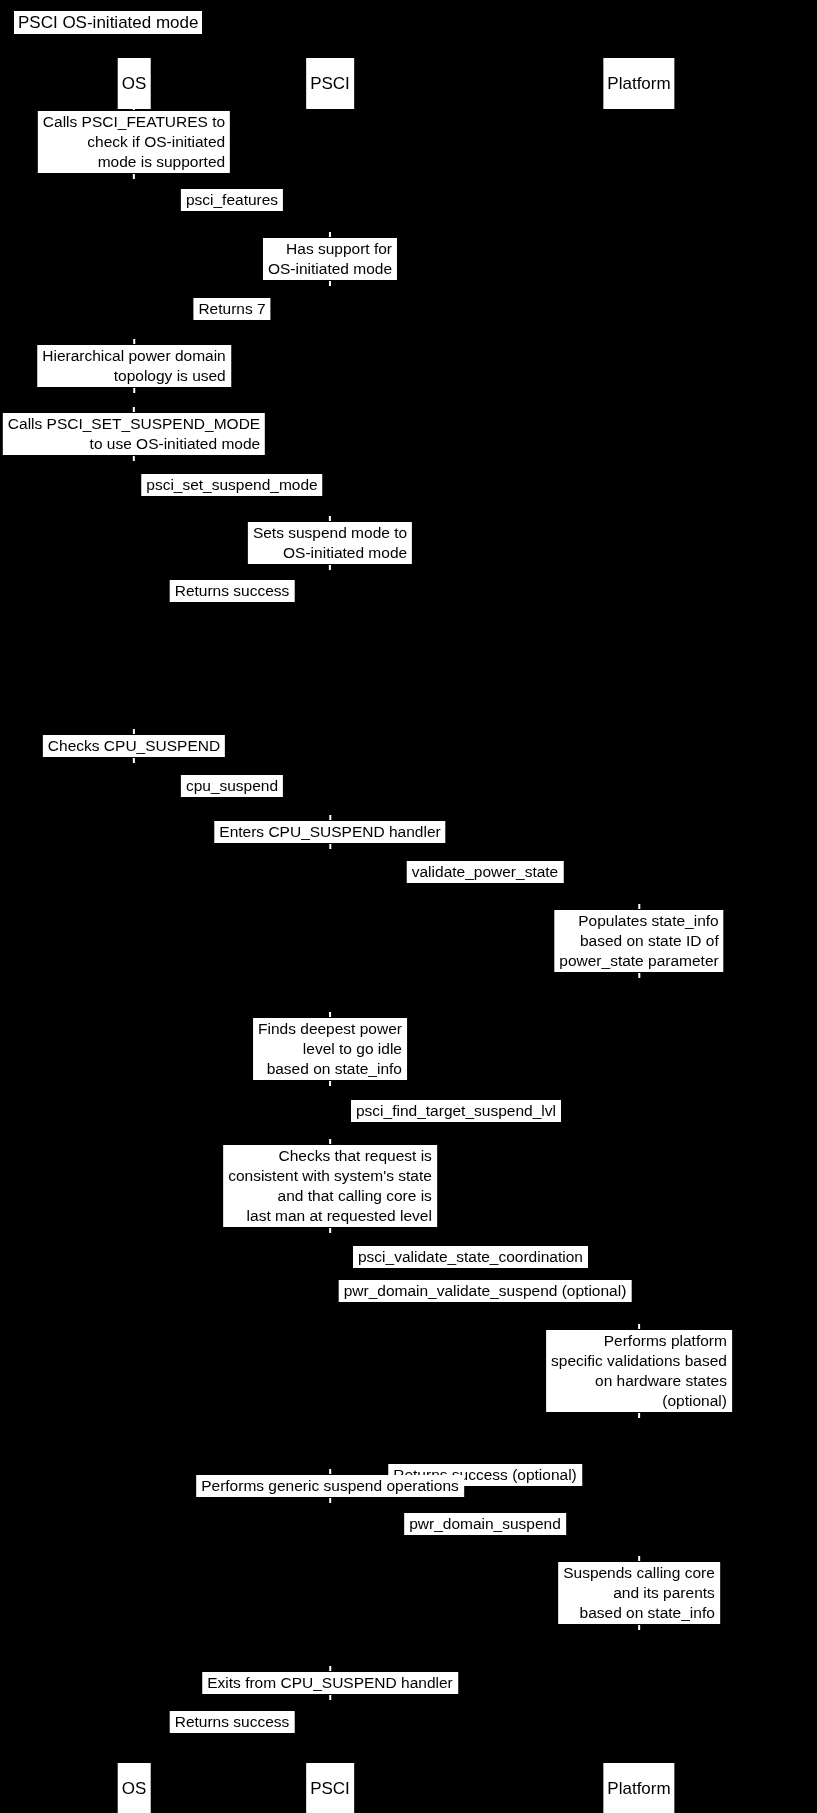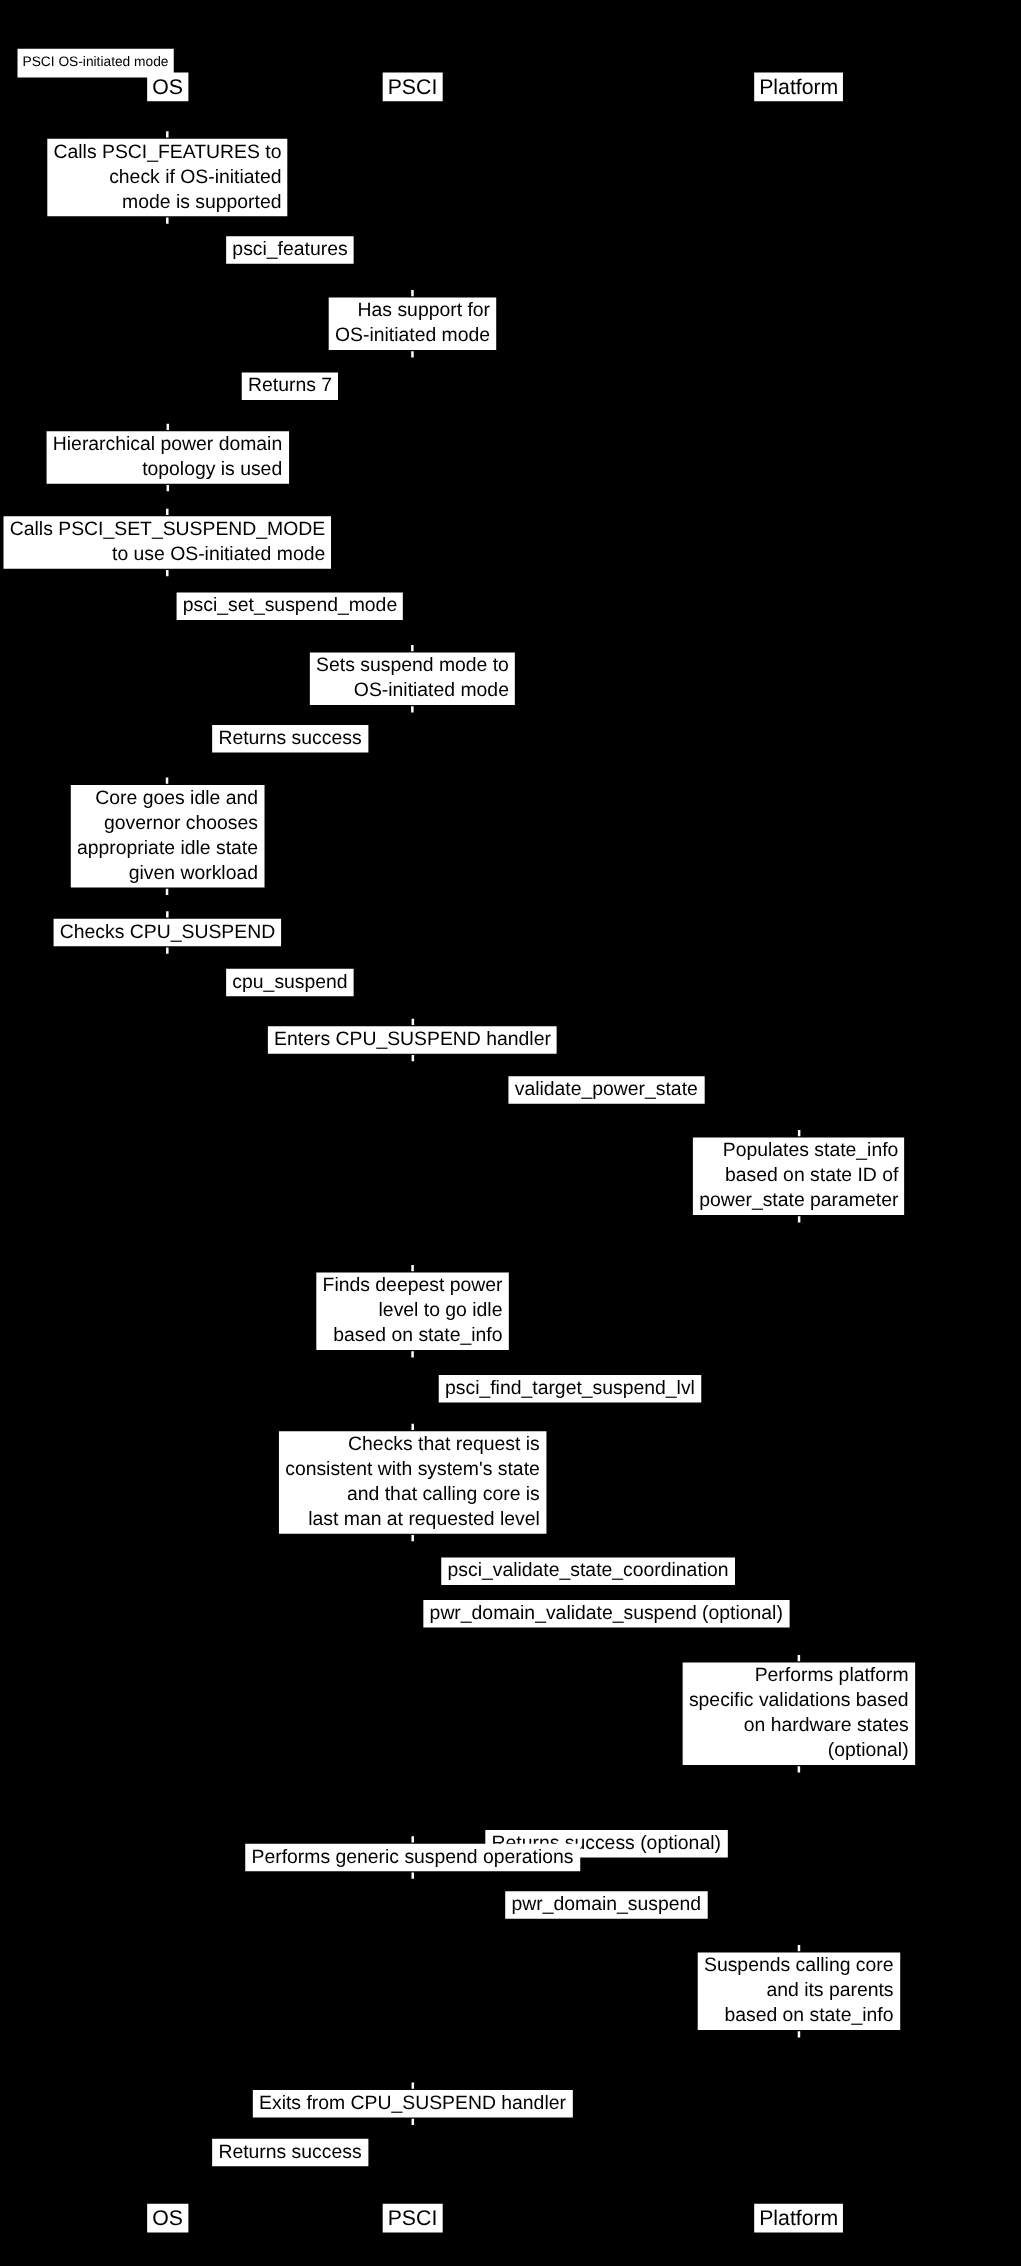--- a/index.html
+++ b/index.html
@@ -8,25 +8,25 @@
     font-family:"Liberation Sans",sans-serif;overflow:hidden;
   }
   .box{
     position:absolute;background:#ffffff;color:#000000;
     white-space:pre;text-align:right;
     font-size:15.5px;line-height:20px;padding:1px 5px;
     transform:translateX(-50%);
   }
   .title{
     position:absolute;background:#ffffff;color:#000000;
-    font-size:11px;line-height:21px;padding:1px 4px;white-space:pre;margin-top:28px;
+    font-size:17px;line-height:21px;padding:1px 4px;white-space:pre;
   }
   .actor{
     position:absolute;background:#ffffff;color:#000000;
-    font-size:17px;line-height:21px;padding:1px 4px;white-space:pre;
+    font-size:17px;line-height:21px;padding:15px 4px;white-space:pre;
     transform:translateX(-50%);text-align:center;
   }
   
   .note::before,.note::after{
     content:"";position:absolute;left:50%;margin-left:-1px;
     width:2px;height:5px;background:#ffffff;
   }
   .note::before{top:-6px;}
   .note::after{bottom:-6px;}
   .self{transform:none;text-align:center;}
@@ -50,24 +50,20 @@
 OS-initiated mode</div>
   <div class="box" style="left:232px;top:298px">Returns 7</div>
   <div class="box note" style="left:134px;top:345px">Hierarchical power domain
 topology is used</div>
   <div class="box note" style="left:134px;top:413px">Calls PSCI_SET_SUSPEND_MODE
 to use OS-initiated mode</div>
   <div class="box" style="left:232px;top:474px">psci_set_suspend_mode</div>
   <div class="box note" style="left:330px;top:522px">Sets suspend mode to
 OS-initiated mode</div>
   <div class="box" style="left:232px;top:580px">Returns success</div>
-  <div class="box note" style="left:134px;top:628px">Core goes idle and
-governor chooses
-appropriate idle state
-given workload</div>
   <div class="box note" style="left:134px;top:735px">Checks CPU_SUSPEND</div>
   <div class="box" style="left:232px;top:775px">cpu_suspend</div>
   <div class="box note" style="left:330px;top:821px">Enters CPU_SUSPEND handler</div>
   <div class="box" style="left:485px;top:861px">validate_power_state</div>
   <div class="box note" style="left:639px;top:910px">Populates state_info
 based on state ID of
 power_state parameter</div>
   <div class="box note" style="left:330px;top:1018px">Finds deepest power
 level to go idle
 based on state_info</div>

